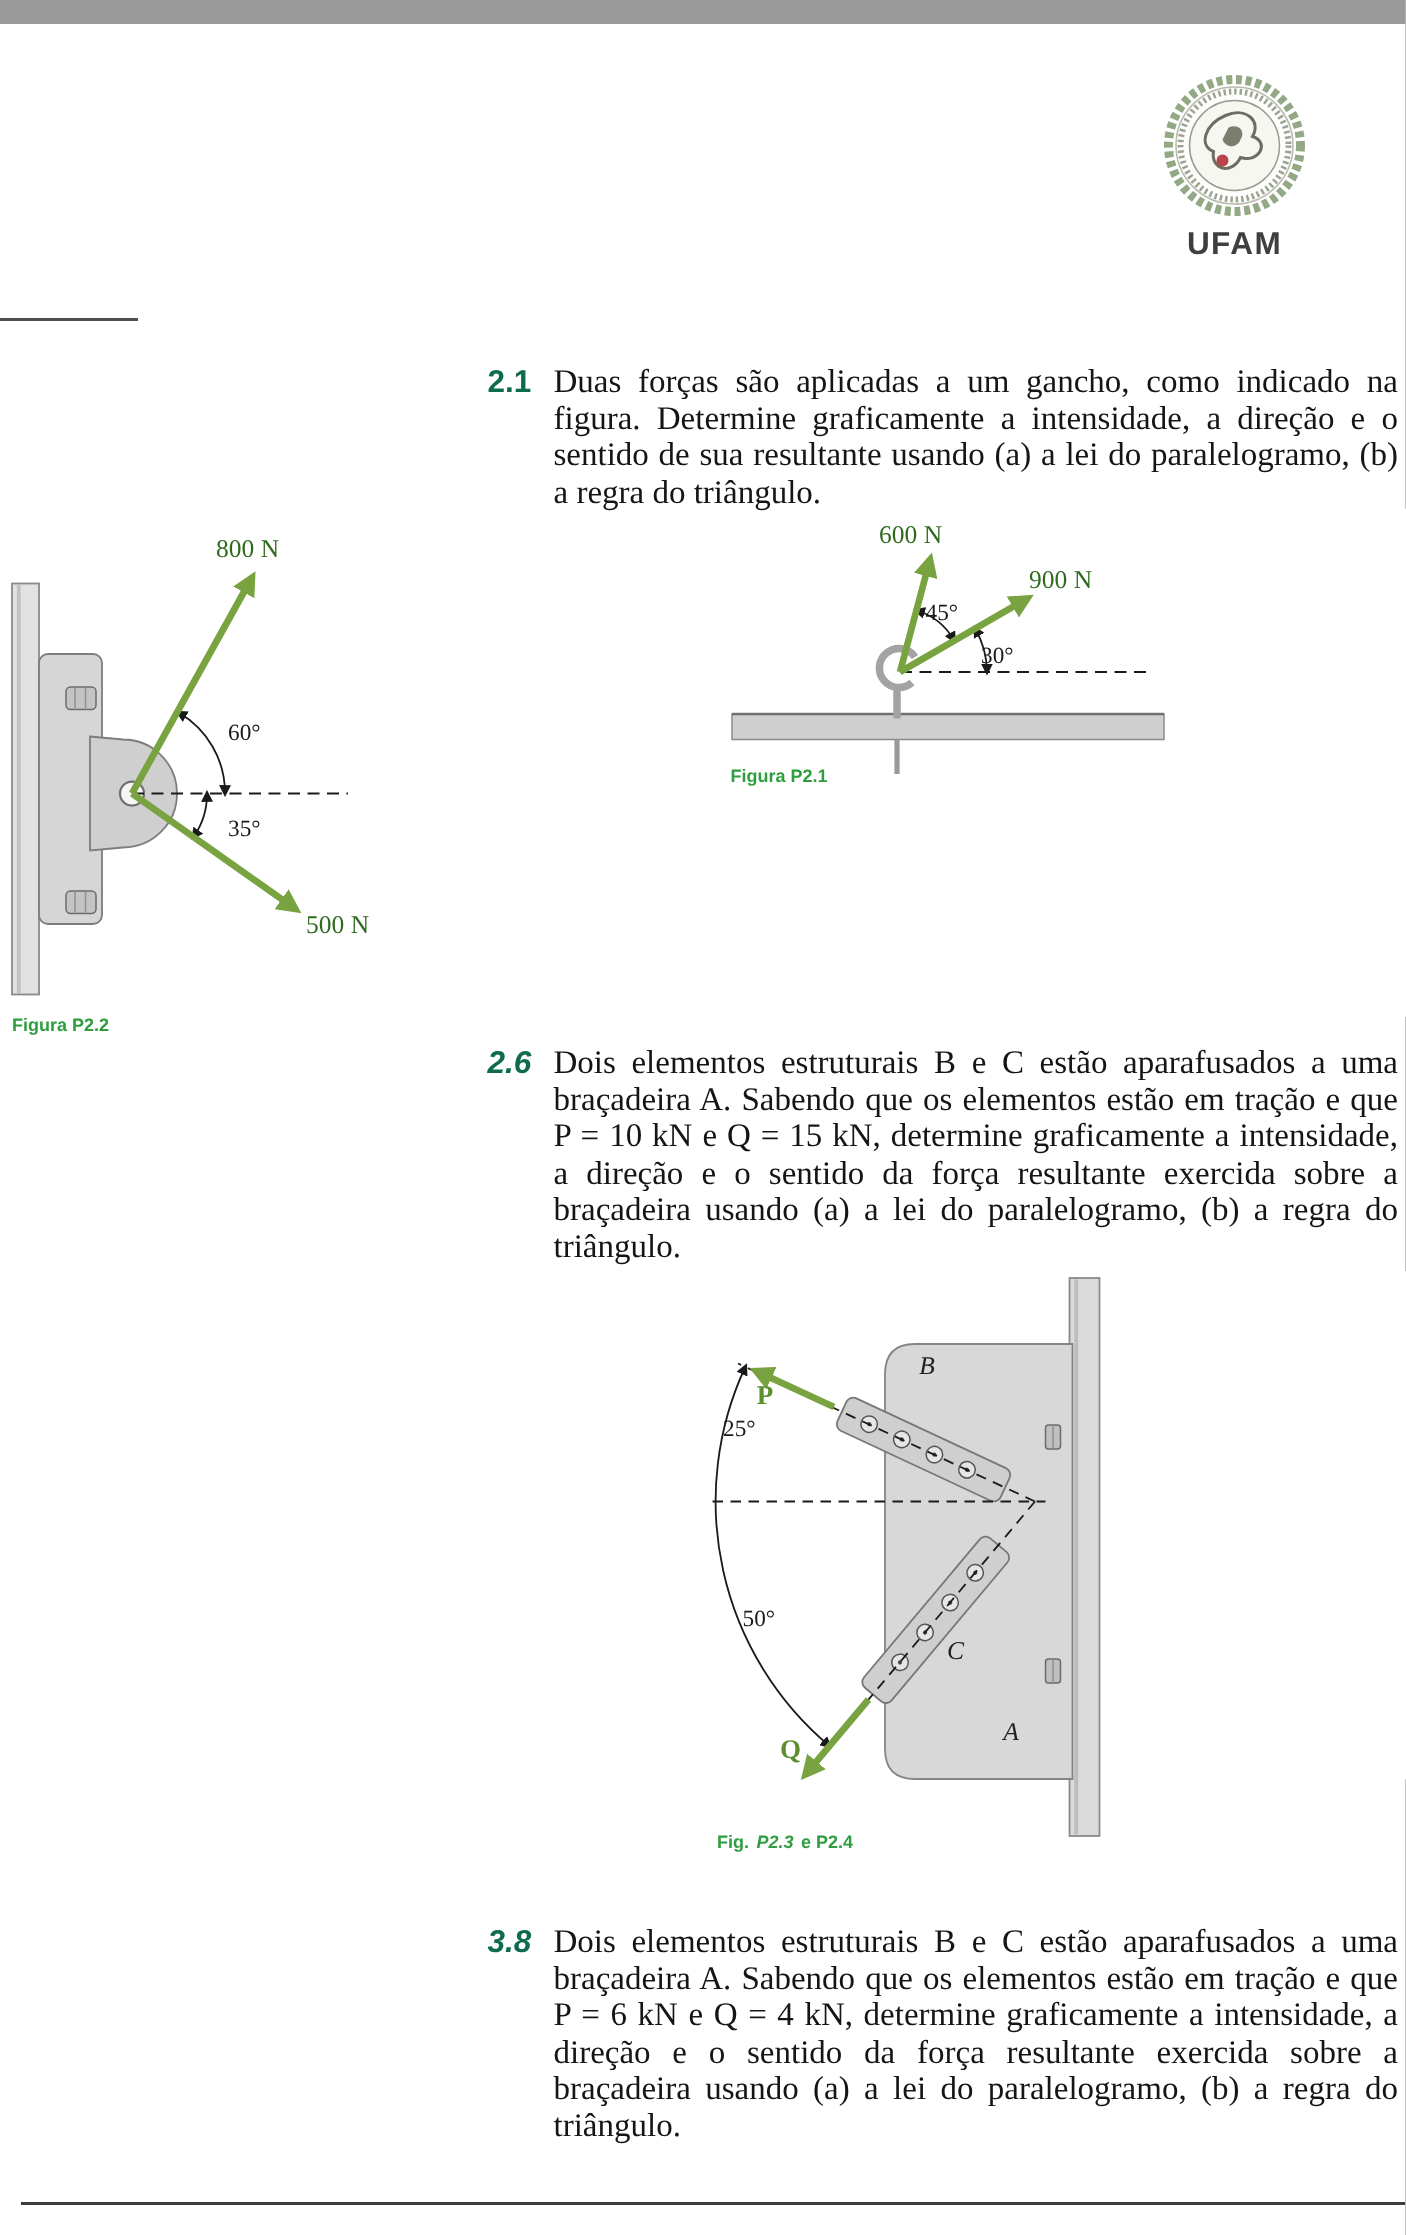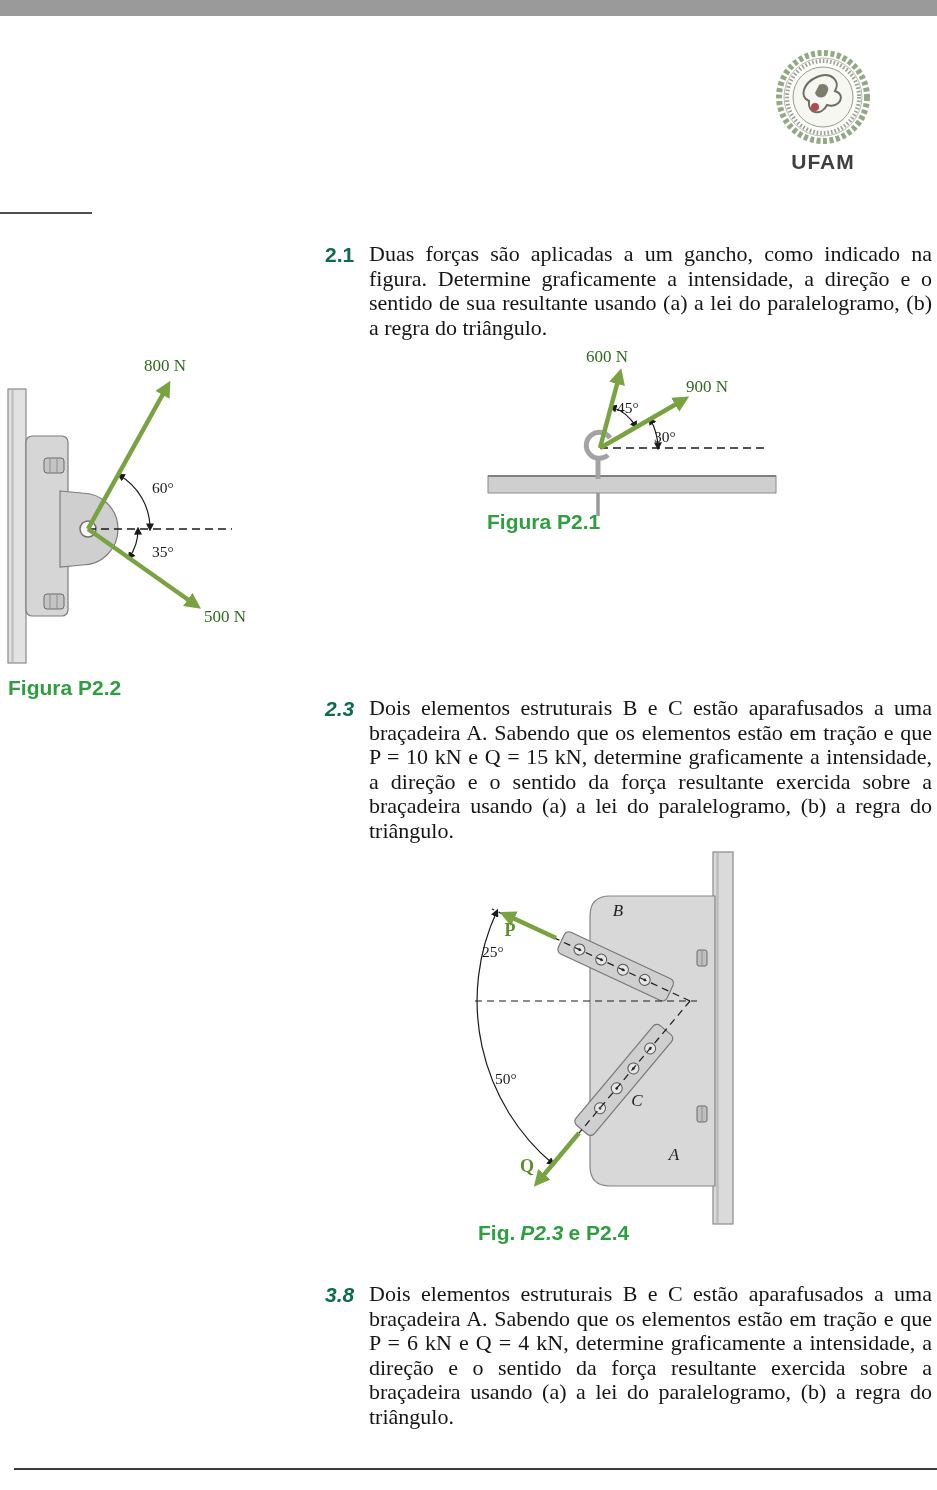--- a/index.html
+++ b/index.html
@@ -15,21 +15,21 @@
              letter-spacing:1px;color:#3f3f3f;margin-top:1px;}
 
   .problem{position:absolute;}
   .prob-num{position:absolute;left:0;top:1px;font-family:"Liberation Sans",sans-serif;
             font-weight:bold;font-size:21px;color:#0e6b4f;}
   .prob-num.it{font-style:italic;}
   .prob-text{margin-left:44px;width:563px;font-size:22px;line-height:24.6px;text-align:justify;}
 
   .fig{position:absolute;}
   .fig-caption{position:absolute;font-family:"Liberation Sans",sans-serif;font-weight:bold;
-               font-size:21px;color:#2f9e41;white-space:nowrap;}
+               font-size:12px;color:#2f9e41;white-space:nowrap;}
   .fig-caption .seg{margin-right:5px;}
   .fig-caption .it{font-style:italic;}
 
   svg text{font-family:"Liberation Serif",serif;}
   .flabel{font-size:17px;fill:#2f6b1f;}
   .alabel{font-size:15.5px;fill:#1a1a1a;}
   .vlabel{font-size:18px;font-weight:bold;fill:#5d8f2e;}
   .mlabel{font-size:17px;font-style:italic;fill:#222222;}
 </style>
 </head>
@@ -114,21 +114,21 @@
     <line x1="130" y1="102" x2="215" y2="53" stroke="#79a340" stroke-width="4.5" marker-end="url(#ag21)"></line>
     <text x="116" y="16" class="flabel">600 N</text>
     <text x="216" y="46" class="flabel">900 N</text>
     <text x="147" y="67" class="alabel">45°</text>
     <text x="184" y="96" class="alabel">30°</text>
   </svg>
   <div class="fig-caption" style="left:487px;top:494px;">Figura P2.1</div>
 
 
   <div class="problem" style="left:325px;top:680px;">
-    <span class="prob-num it">2.3</span>
+    <span class="prob-num it">2.6</span>
     <div class="prob-text">Dois elementos estruturais B e C estão aparafusados a uma braçadeira A. Sabendo que os elementos estão em tração e que P = 10 kN e Q = 15 kN, determine graficamente a intensidade, a direção e o sentido da força resultante exercida sobre a braçadeira usando (a) a lei do paralelogramo, (b) a regra do triângulo.</div>
   </div>
 
   <svg class="fig" style="left:450px;top:828px;" width="370" height="385" viewBox="0 0 370 385">
     <defs>
       <marker id="ag34" viewBox="0 0 10 10" refX="7" refY="5" markerWidth="3.6" markerHeight="3.6" orient="auto">
         <path d="M0,0 L10,5 L0,10 z" fill="#79a340"></path>
       </marker>
       <marker id="ab34" viewBox="0 0 10 10" refX="7" refY="5" markerWidth="8" markerHeight="8" markerUnits="userSpaceOnUse" orient="auto-start-reverse">
         <path d="M0,0 L10,5 L0,10 z" fill="#1a1a1a"></path>

